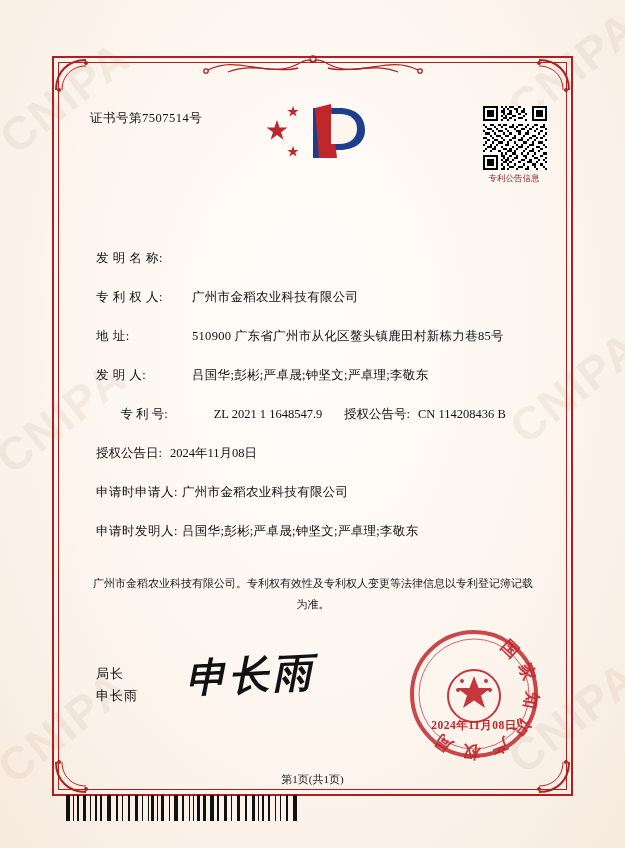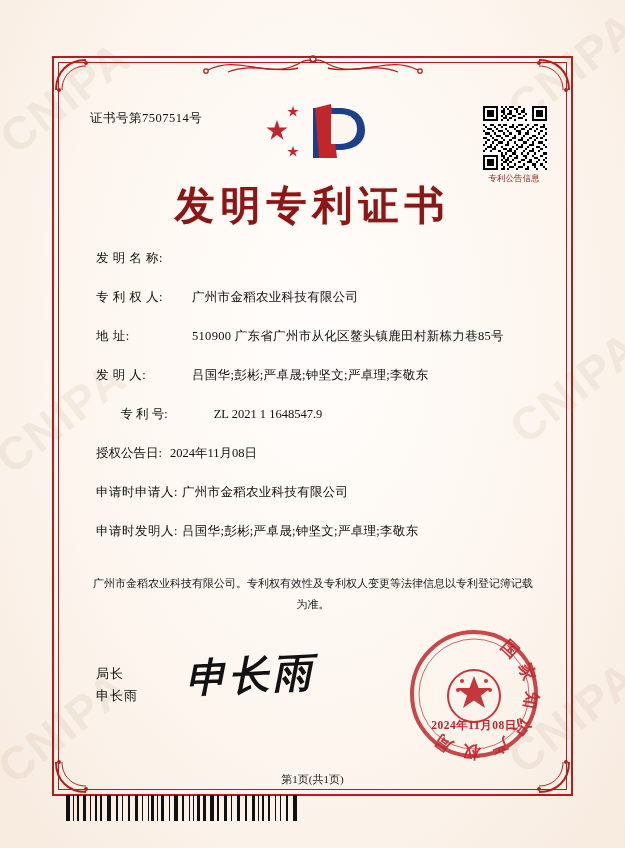--- a/index.html
+++ b/index.html
@@ -516,21 +516,20 @@
           <rect x="11" y="28" width="1" height="1"></rect>
         <rect x="15" y="28" width="1" height="1"></rect>
           <rect x="19" y="28" width="2" height="1"></rect>
         <rect x="24" y="28" width="1" height="1"></rect>
           <rect x="28" y="28" width="1" height="1"></rect>
       </g>
     </svg>
   </div>
   <div class="qr-cap">专利公告信息</div>
 
-  <div class="title">发明专利证书</div>
 
   <div class="fields">
 
     <div class="row">
       <span class="lbl">发 明 名 称:</span>
     </div>
 
     <div class="row gap-a">
       <span class="lbl">专 利 权 人:</span>
       <span class="val">广州市金稻农业科技有限公司</span>
@@ -543,20 +542,24 @@
 
     <div class="row gap-a">
       <span class="lbl">发 明 人:</span>
       <span class="val">吕国华;彭彬;严卓晟;钟坚文;严卓理;李敬东</span>
     </div>
 
     <div class="row2 gap-a">
       <span class="half a">
         <span class="lbl">专 利 号:</span>
         <span class="val">ZL 2021 1 1648547.9</span>
+      </span>
+      <span class="half b">
+        <span class="lbl2">授权公告号:</span>
+        <span class="val">CN 114208436 B</span>
       </span>
     </div>
 
     <div class="row2 gap-a">
       <span class="half b">
         <span class="lbl2">授权公告日:</span>
         <span class="val">2024年11月08日</span>
       </span>
     </div>
 

